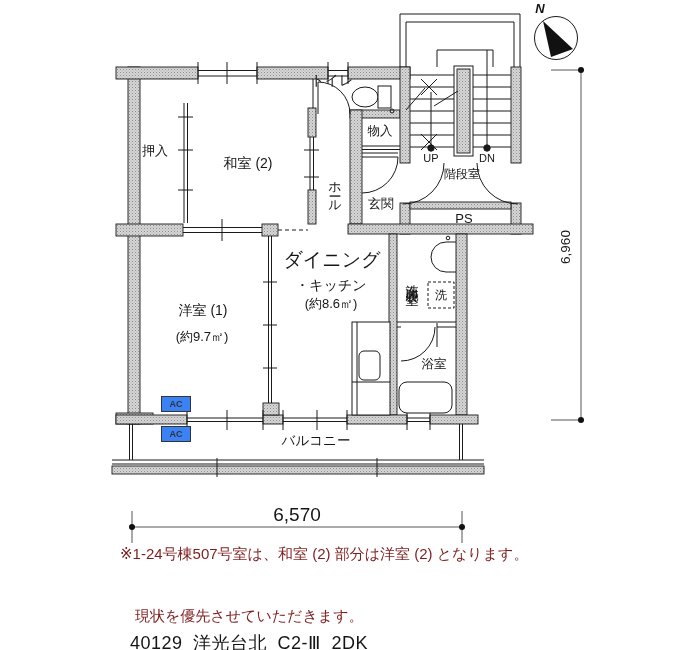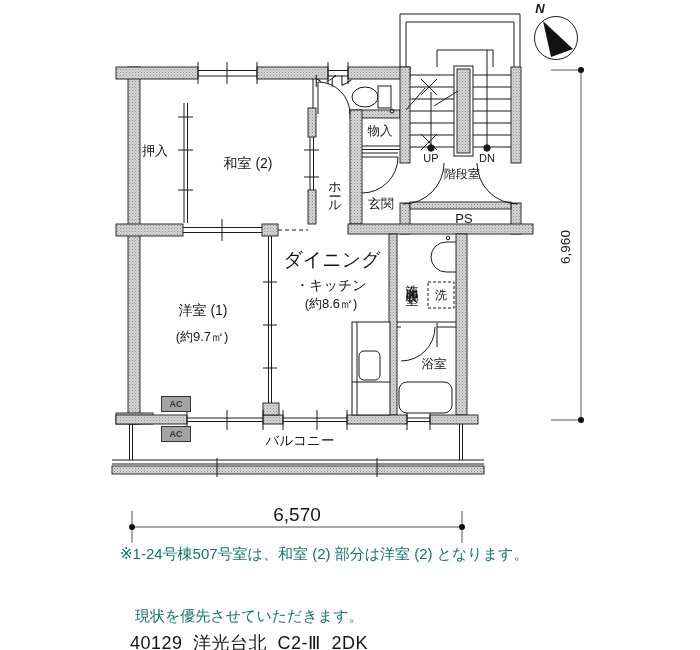--- a/index.html
+++ b/index.html
@@ -2,24 +2,24 @@
 <html><head>
 <meta charset="utf-8">
 <style>
   html,body{margin:0;padding:0;background:#fff;}
   #stage{position:relative;width:700px;height:650px;background:#ffffff;overflow:hidden;
          font-family:"Liberation Sans","DejaVu Sans",sans-serif;}
   #linework{position:absolute;left:0;top:0;}
   .lbl{position:absolute;transform:translate(-50%,-50%);white-space:nowrap;color:#151515;
        font-family:"Liberation Sans","DejaVu Sans",sans-serif;line-height:1;}
   .vert{writing-mode:vertical-rl;letter-spacing:2px;}
-  .note{position:absolute;left:120px;white-space:nowrap;color:#0f766e;font-size:15px;}
+  .note{position:absolute;left:120px;white-space:nowrap;color:#7f1d1d;font-size:15px;}
   .planid{position:absolute;left:130px;white-space:nowrap;color:#151515;font-size:18px;letter-spacing:.5px;}
   .dimv{transform:translate(-50%,-50%) rotate(-90deg);}
-  .acbox{position:absolute;width:28px;height:14px;border:1.5px solid #333;background:#a3a3a3;
+  .acbox{position:absolute;width:28px;height:14px;border:1.5px solid #333;background:#3b82f6;
          display:flex;align-items:center;justify-content:center;font-size:9px;font-weight:bold;color:#333;}
   .n-label{font-size:13px;font-weight:bold;font-style:italic;}
 </style>
 </head>
 <body>
 
 <div id="stage">
 
   <svg id="linework" width="700" height="650" viewBox="0 0 700 650">
     <defs>
@@ -258,21 +258,21 @@
   <div class="lbl" style="left:464px;top:218px;font-size:13px">PS</div>
 
   <div class="lbl" style="left:203px;top:310px;font-size:14px">洋室 (1)</div>
   <div class="lbl" style="left:202px;top:336px;font-size:13px">(約9.7㎡)</div>
   <div class="lbl" style="left:332px;top:259px;font-size:19px">ダイニング</div>
   <div class="lbl" style="left:331px;top:285px;font-size:14px">・キッチン</div>
   <div class="lbl" style="left:331px;top:303px;font-size:13px">(約8.6㎡)</div>
   <div class="lbl vert" style="left:412px;top:279px;font-size:13px">洗面脱衣室</div>
   <div class="lbl" style="left:441px;top:295px;font-size:12px">洗</div>
   <div class="lbl" style="left:434px;top:364px;font-size:12.5px">浴室</div>
-  <div class="lbl" style="left:300px;top:441px;font-size:13.5px">バルコニー</div>
+  <div class="lbl" style="left:316px;top:441px;font-size:13.5px">バルコニー</div>
 
   <div class="acbox" style="left:161px;top:396px">
       <span>AC</span>
     </div>
   <div class="acbox" style="left:161px;top:426px">
       <span>AC</span>
     </div>
 
   <div class="lbl" style="left:297px;top:514px;font-size:19px">6,570</div>
   <div class="lbl dimv" style="left:566px;top:247px;font-size:13.5px">6,960</div>

